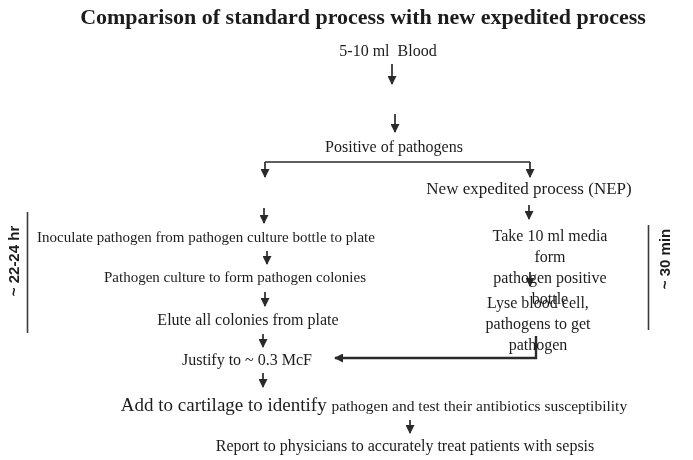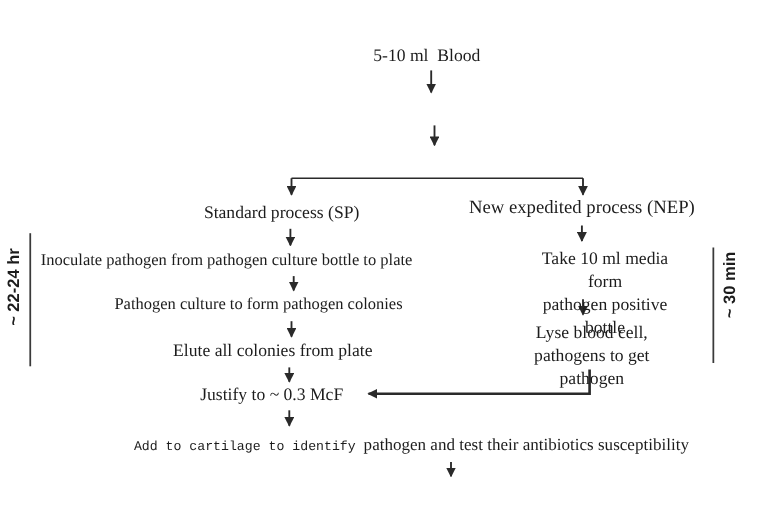--- a/index.html
+++ b/index.html
@@ -33,21 +33,21 @@
   .nep{font-size:17px;}
   .rotlabel{
     position:absolute;
     transform:translate(-50%,-50%) rotate(-90deg);
     transform-origin:center;
     font-family:"Liberation Sans", sans-serif;
     font-weight:bold;
     font-size:15px;
     white-space:nowrap;
   }
-  .mixed-serif{font-size:12px;font-family:Liberation Mono, monospace;}
+  .mixed-serif{font-size:19px;font-family:Liberation Serif, serif;}
   .mixed-sans{font-size:15.5px;font-family:Liberation Serif, serif;}
   svg.overlay{position:absolute;left:0;top:0;pointer-events:none;}
 </style>
 </head>
 <body>
 
 <div id="canvas">
 
   <svg class="overlay" width="693" height="460" viewBox="0 0 693 460">
     <defs>
@@ -72,38 +72,40 @@
     <line x1="529" y1="205" x2="529" y2="219" stroke="#2a2a2a" stroke-width="1.7" marker-end="url(#ah)"></line>
     <line x1="530" y1="272" x2="530" y2="286" stroke="#2a2a2a" stroke-width="1.7" marker-end="url(#ah)"></line>
     <path d="M536,336 L536,358 L335,358" fill="none" stroke="#2a2a2a" stroke-width="2.4" marker-end="url(#ah)"></path>
 
     <line x1="410" y1="420" x2="410" y2="433" stroke="#2a2a2a" stroke-width="1.7" marker-end="url(#ah)"></line>
 
     <line x1="27.5" y1="212" x2="27.5" y2="333" stroke="#3a3a3a" stroke-width="1.6"></line>
     <line x1="648.5" y1="225" x2="648.5" y2="330" stroke="#3a3a3a" stroke-width="1.6"></line>
   </svg>
 
+  <div class="txt title" style="left:363px;top:4px;">Comparison of standard process with new expedited process</div>
 
   <div class="txt pre" style="left:388px;top:41px;">5-10 ml  Blood</div>
+  <div class="txt" style="left:394px;top:137px;">Positive of pathogens</div>
 
-  <div class="txt" style="left:256px;top:184px;">Standard process (SP)</div>
   <div class="txt nep" style="left:529px;top:179px;">New expedited process (NEP)</div>
 
   <div class="txt small" style="left:206px;top:228px;">Inoculate pathogen from pathogen culture bottle to plate</div>
   <div class="txt small" style="left:235px;top:268px;">Pathogen culture to form pathogen colonies</div>
   <div class="txt" style="left:248px;top:310px;">Elute all colonies from plate</div>
 
   <div class="txt multiline" style="left:550px;top:225px;">Take 10 ml media form
 pathogen positive bottle</div>
   <div class="txt multiline" style="left:538px;top:292px;">Lyse blood cell,
 pathogens to get pathogen</div>
 
   <div class="txt" style="left:247px;top:350px;">Justify to ~ 0.3 McF</div>
 
   <div class="txt" style="left:374px;top:395px;">
     <span class="mixed-serif">Add to cartilage to identify </span><span class="mixed-sans">pathogen and test their antibiotics susceptibility</span>
   </div>
 
+  <div class="txt" style="left:405px;top:436px;">Report to physicians to accurately treat patients with sepsis</div>
 
   <div class="rotlabel" style="left:13px;top:261px;">~ 22-24 hr</div>
   <div class="rotlabel" style="left:664px;top:259px;">~ 30 min</div>
 
 </div>
 
 </body></html>

